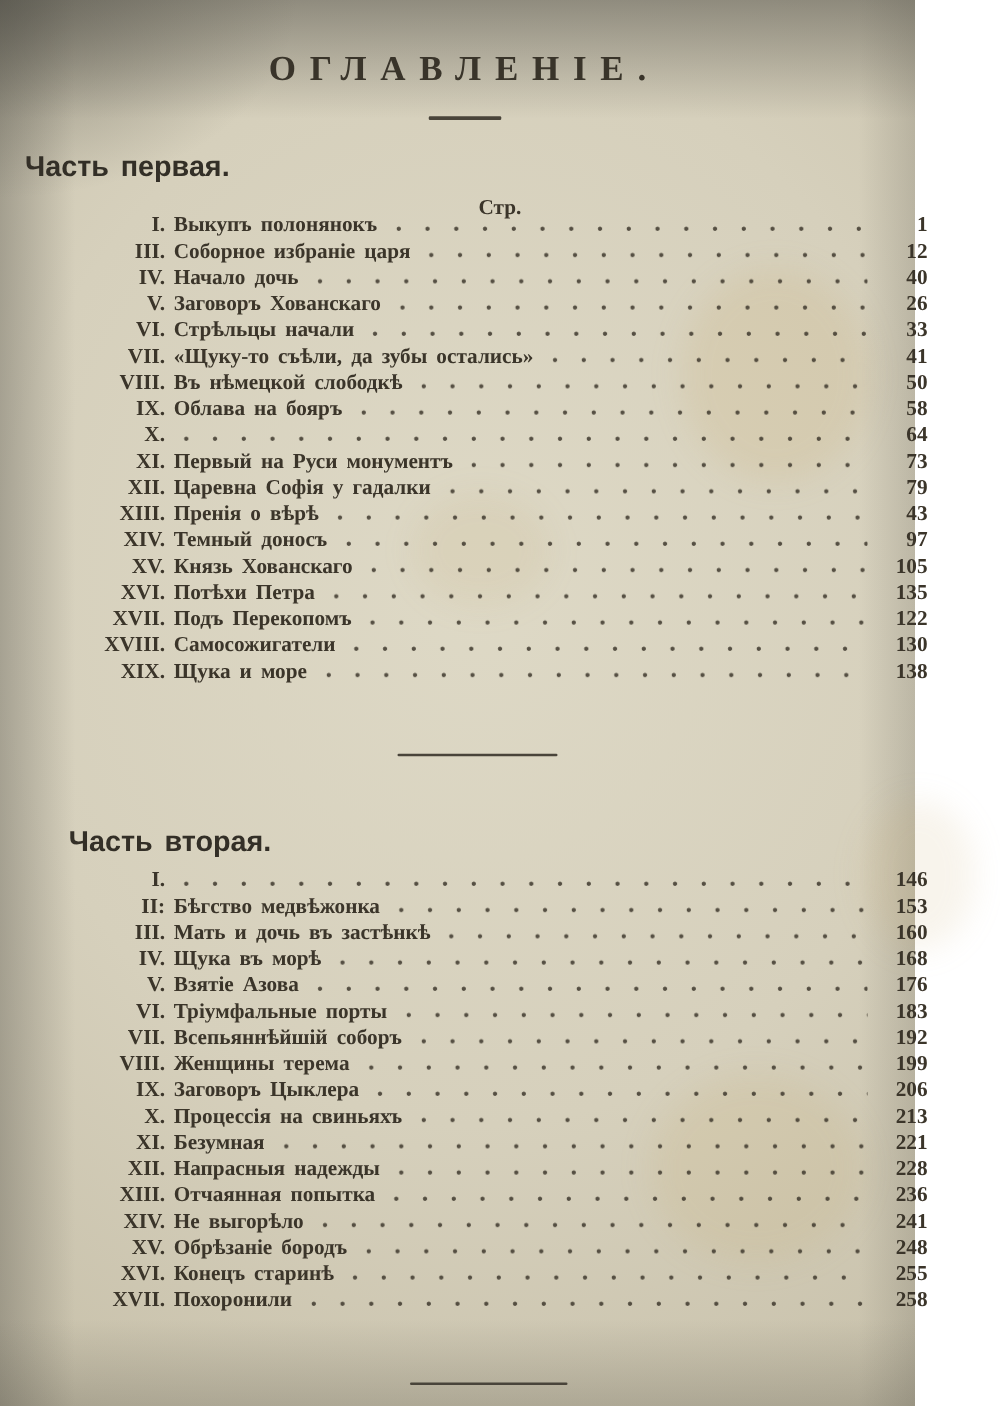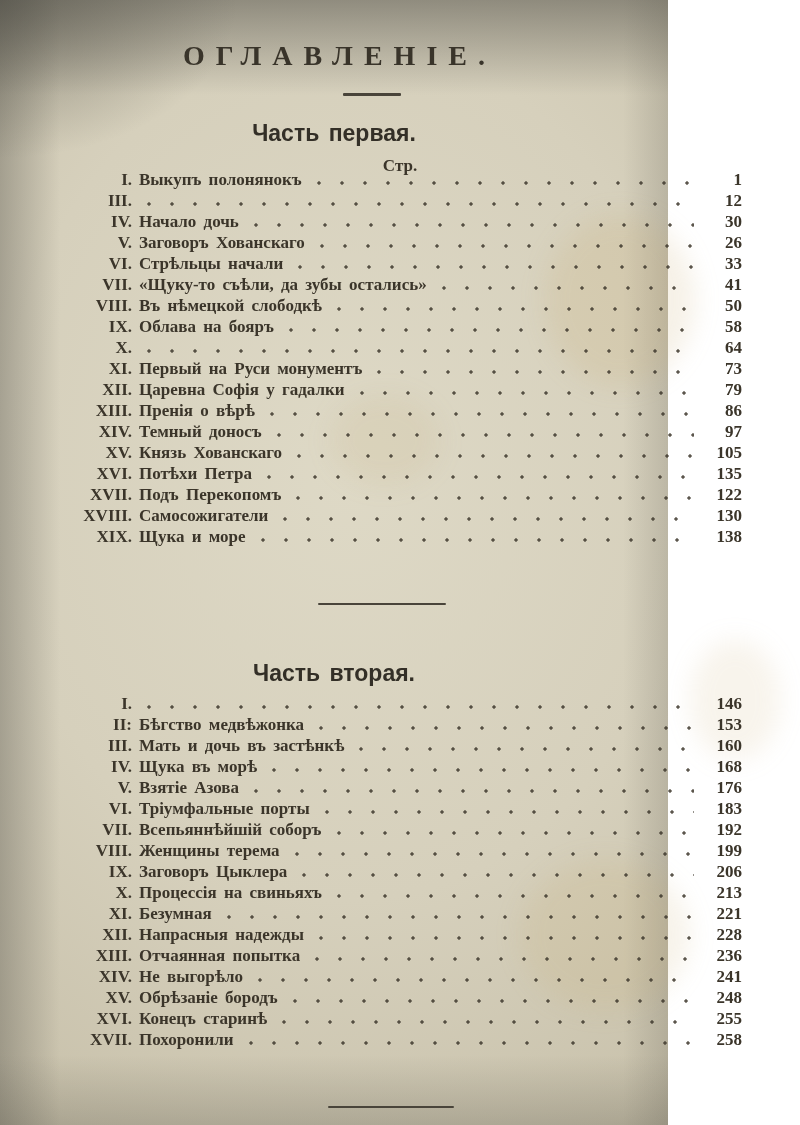--- a/index.html
+++ b/index.html
@@ -1,21 +1,21 @@
 <!DOCTYPE html>
 <html><head>
 <meta charset="utf-8">
 <style>
   html,body{margin:0;padding:0;}
   body{
     width:800px;height:1125px;overflow:hidden;
     font-family:"Liberation Serif", serif;
   }
   #paper{
-    position:relative;width:668px;height:1125px;
+    position:relative;width:732px;height:1125px;
     background:
       radial-gradient(ellipse 130% 95% at 52% 42%,
         #ded9c6 0%, #d6d0bc 40%, #c9c2ac 68%, #b3ac96 88%, #a09a86 100%);
   }
   
   .shade{position:absolute;pointer-events:none;}
   .shade-top{top:0;left:0;right:0;height:95px;
     background:linear-gradient(180deg, rgba(88,86,78,0.55), rgba(88,86,78,0));}
   .shade-left{top:0;left:0;bottom:0;width:60px;
     background:linear-gradient(90deg, rgba(88,86,78,0.38), rgba(88,86,78,0));}
@@ -36,26 +36,26 @@
     position:absolute;top:40px;left:0;width:100%;text-align:center;
     font-size:28px;font-weight:bold;letter-spacing:11px;padding-left:11px;
     box-sizing:border-box;color:#39342a;
   }
   .rule{position:absolute;background:#49443a;border-radius:1px;}
   .rule-title{top:93px;left:343px;width:58px;height:3px;}
   .rule-mid{top:603px;left:318px;width:128px;height:2px;}
   .rule-bottom{top:1106px;left:328px;width:126px;height:2px;}
 
   .part-heading{
-    position:absolute;left:0;width:100%;text-align:center;
+    position:absolute;left:0;width:100%;
     font-family:"Liberation Sans", sans-serif;
-    font-size:23px;font-weight:700;color:#332f27;word-spacing:3px;
+    font-size:23px;font-weight:700;color:#332f27;word-spacing:3px;padding-left:20px;
   }
   .h-part1{top:120px;}
-  .h-part2{top:660px;}
+  .h-part2{top:660px;margin-left:35px;}
 
   .str-label{
     position:absolute;top:156px;left:58px;width:684px;text-align:center;
     font-size:17px;font-weight:bold;
   }
 
   .toc{position:absolute;left:58px;width:684px;}
   .toc-p1{top:170px;}
   .toc-p2{top:694px;}
   .toc-row{display:flex;align-items:baseline;height:21px;
@@ -93,28 +93,29 @@
 
   <div class="toc toc-p1">
       <div class="toc-row">
     <span class="num">I.</span>
     <span class="chap">Выкупъ полонянокъ</span>
     <span class="leader"></span>
     <span class="pg">1</span>
   </div>
       <div class="toc-row">
     <span class="num">III.</span>
+    <span class="chap">Соборное избраніе царя</span>
     <span class="leader"></span>
     <span class="pg">12</span>
   </div>
       <div class="toc-row">
     <span class="num">IV.</span>
     <span class="chap">Начало дочь</span>
     <span class="leader"></span>
-    <span class="pg">30</span>
+    <span class="pg">40</span>
   </div>
       <div class="toc-row">
     <span class="num">V.</span>
     <span class="chap">Заговоръ Хованскаго</span>
     <span class="leader"></span>
     <span class="pg">26</span>
   </div>
       <div class="toc-row">
     <span class="num">VI.</span>
     <span class="chap">Стрѣльцы начали</span>
@@ -153,21 +154,21 @@
       <div class="toc-row">
     <span class="num">XII.</span>
     <span class="chap">Царевна Софія у гадалки</span>
     <span class="leader"></span>
     <span class="pg">79</span>
   </div>
       <div class="toc-row">
     <span class="num">XIII.</span>
     <span class="chap">Пренія о вѣрѣ</span>
     <span class="leader"></span>
-    <span class="pg">86</span>
+    <span class="pg">43</span>
   </div>
       <div class="toc-row">
     <span class="num">XIV.</span>
     <span class="chap">Темный доносъ</span>
     <span class="leader"></span>
     <span class="pg">97</span>
   </div>
       <div class="toc-row">
     <span class="num">XV.</span>
     <span class="chap">Князь Хованскаго</span>

